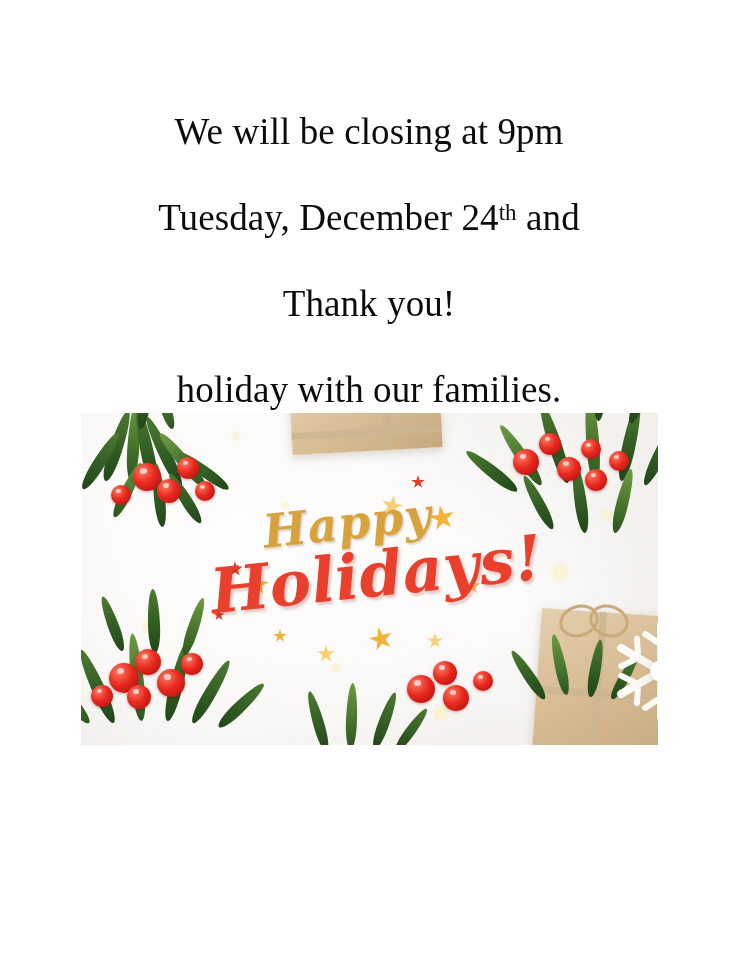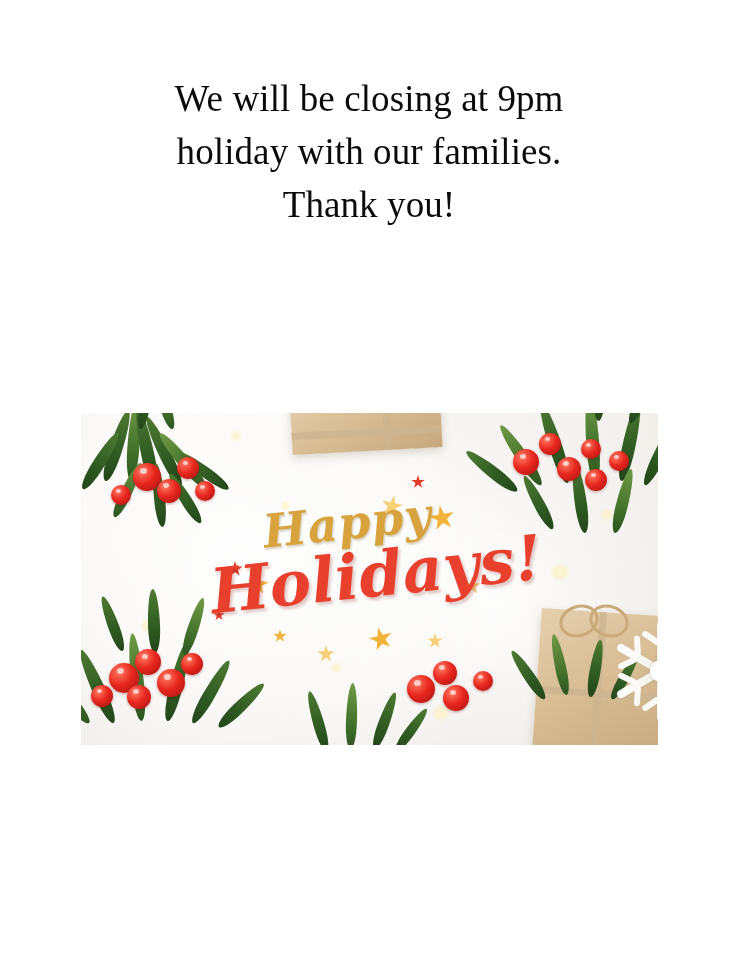--- a/index.html
+++ b/index.html
@@ -30,20 +30,21 @@
     text-align: center;
     font-family: "Liberation Serif", serif;
     font-size: 37px;
     line-height: 53px;
     color: #0b0b0b;
     letter-spacing: 0.1px;
   }
   .notice .line {
     display: block;
     white-space: nowrap;
+    margin-top: 33px;
   }
   .ordsup {
     font-size: 0.62em;
     vertical-align: 0.42em;
     line-height: 0;
   }
 
   
   .photo {
     position: absolute;
@@ -227,22 +228,23 @@
     letter-spacing: 0.5px;
   }
 </style>
 </head>
 <body>
 
 <div class="page">
 
   <div class="notice">
     <span class="line">We will be closing at 9pm</span>
+    <span class="line"><span>Tuesday, December 24</span><span class="ordsup">th</span> <span>and</span></span>
+    <span class="line">Thank you!</span>
     <span class="line">holiday with our families.</span>
-    <span class="line">Thank you!</span>
   </div>
 
   <div class="photo">
     <div class="photo-bg"></div>
 
     <div class="bokeh" style="left:96px;  top:40px;  width:16px; height:16px;"></div>
     <div class="bokeh" style="left:150px; top:18px;  width:10px; height:10px;"></div>
     <div class="bokeh" style="left:300px; top:26px;  width:12px; height:12px;"></div>
     <div class="bokeh" style="left:418px; top:62px;  width:14px; height:14px;"></div>
     <div class="bokeh" style="left:470px; top:150px; width:18px; height:18px;"></div>

